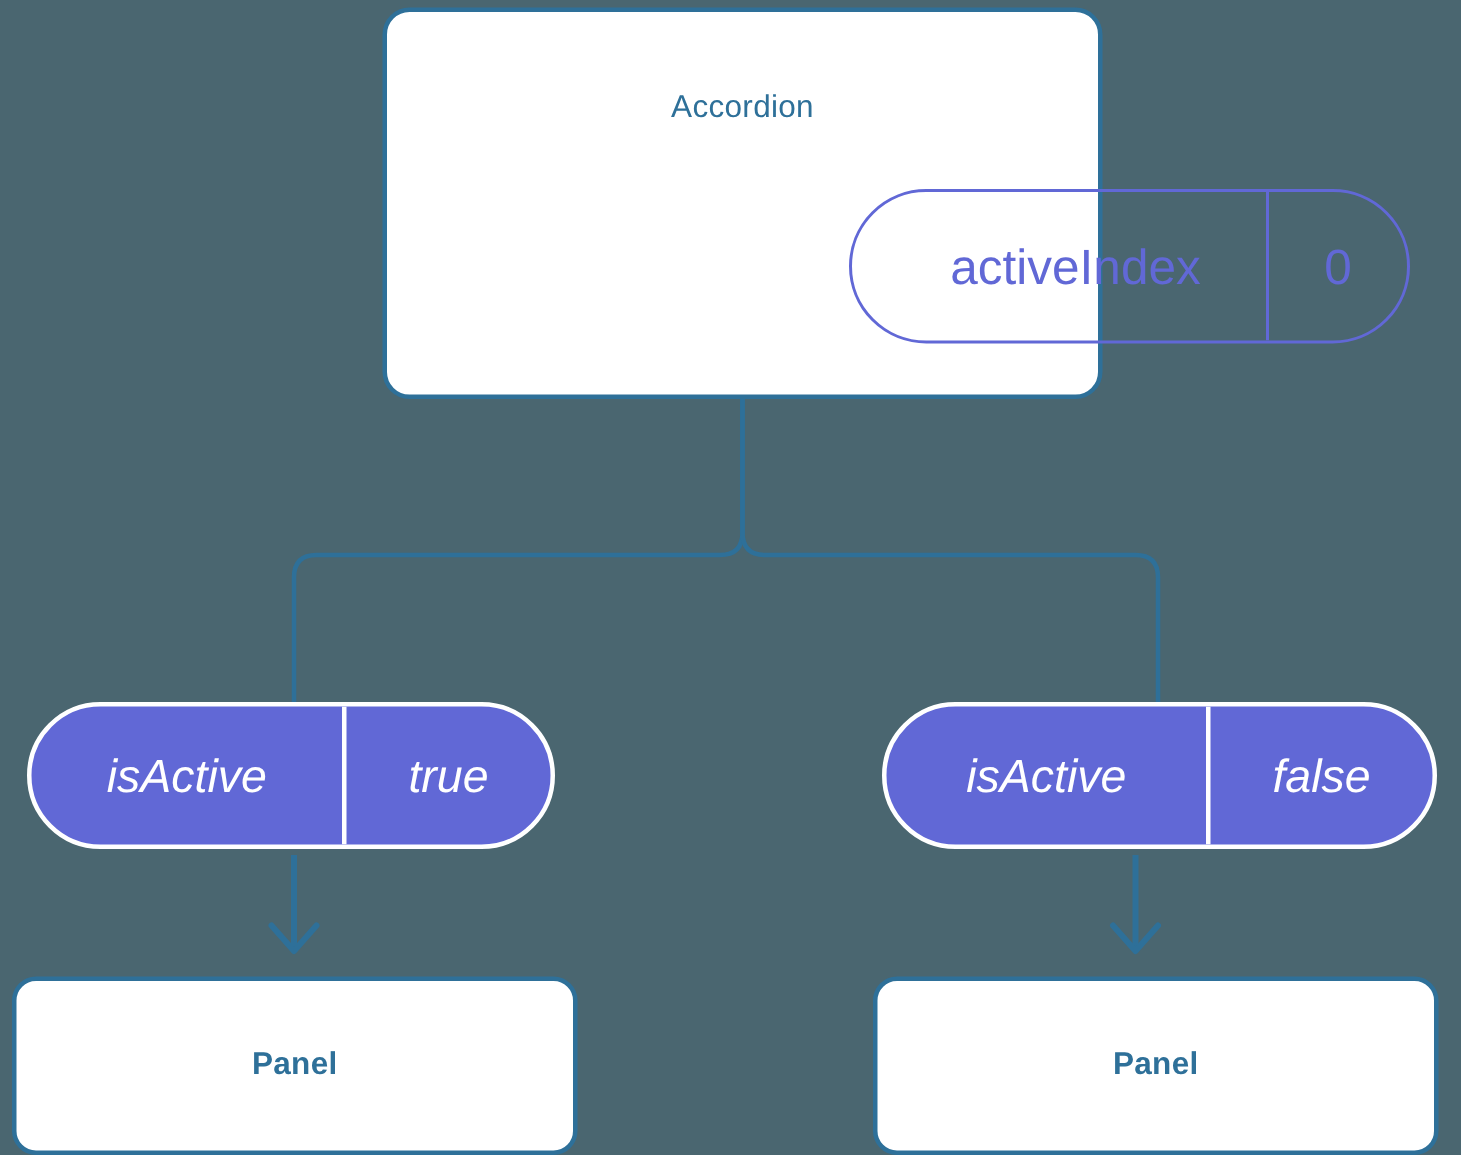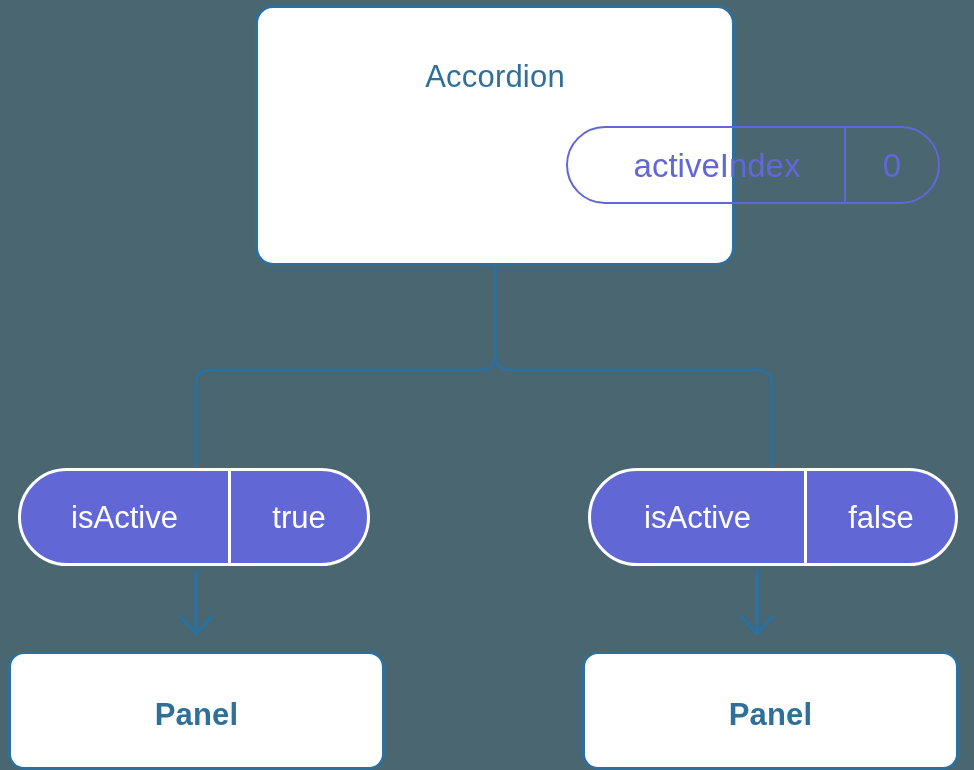--- a/index.html
+++ b/index.html
@@ -35,21 +35,21 @@
   .card {
     position: absolute;
     background: #ffffff;
     border: 3px solid #2e7099;
     border-radius: 16px;
     box-sizing: border-box;
     z-index: 2;
   }
   .card-title {
     color: #2e7099;
-    font-size: 31px;
+    font-size: 21px;
     line-height: 1;
     text-align: center;
     letter-spacing: 0.2px;
     white-space: nowrap;
   }
 
   
   #accordion-card {
     left: 255px;
     top: 5px;
@@ -98,21 +98,21 @@
     box-sizing: border-box;
     white-space: nowrap;
     line-height: 1;
   }
 
   
   #state-pill {
     left: 308px;
     top: 118px;
     width: 374px;
-    height: 78px;
+    height: 103px;
     border: 2px solid #6168d6;
     background: transparent;
   }
   #state-pill .pill-key,
   #state-pill .pill-val {
     color: #6168d6;
     font-size: 33px;
   }
   #state-pill .pill-key {
     width: 278px;
@@ -127,20 +127,21 @@
   .prop-pill {
     top: 468px;
     height: 98px;
     background: #6168d6;
     border: 3px solid #ffffff;
   }
   .prop-pill .pill-key,
   .prop-pill .pill-val {
     color: #ffffff;
     font-size: 31px;
+    font-style: italic;
   }
   .prop-pill .pill-key {
     border-right: 3px solid #ffffff;
   }
 
   #prop-pill-left  { left: 18px;  width: 352px; }
   #prop-pill-left  .pill-key { width: 210px; }
   #prop-pill-left  .pill-val { flex: 1; }
 
   #prop-pill-right { left: 588px; width: 370px; }

